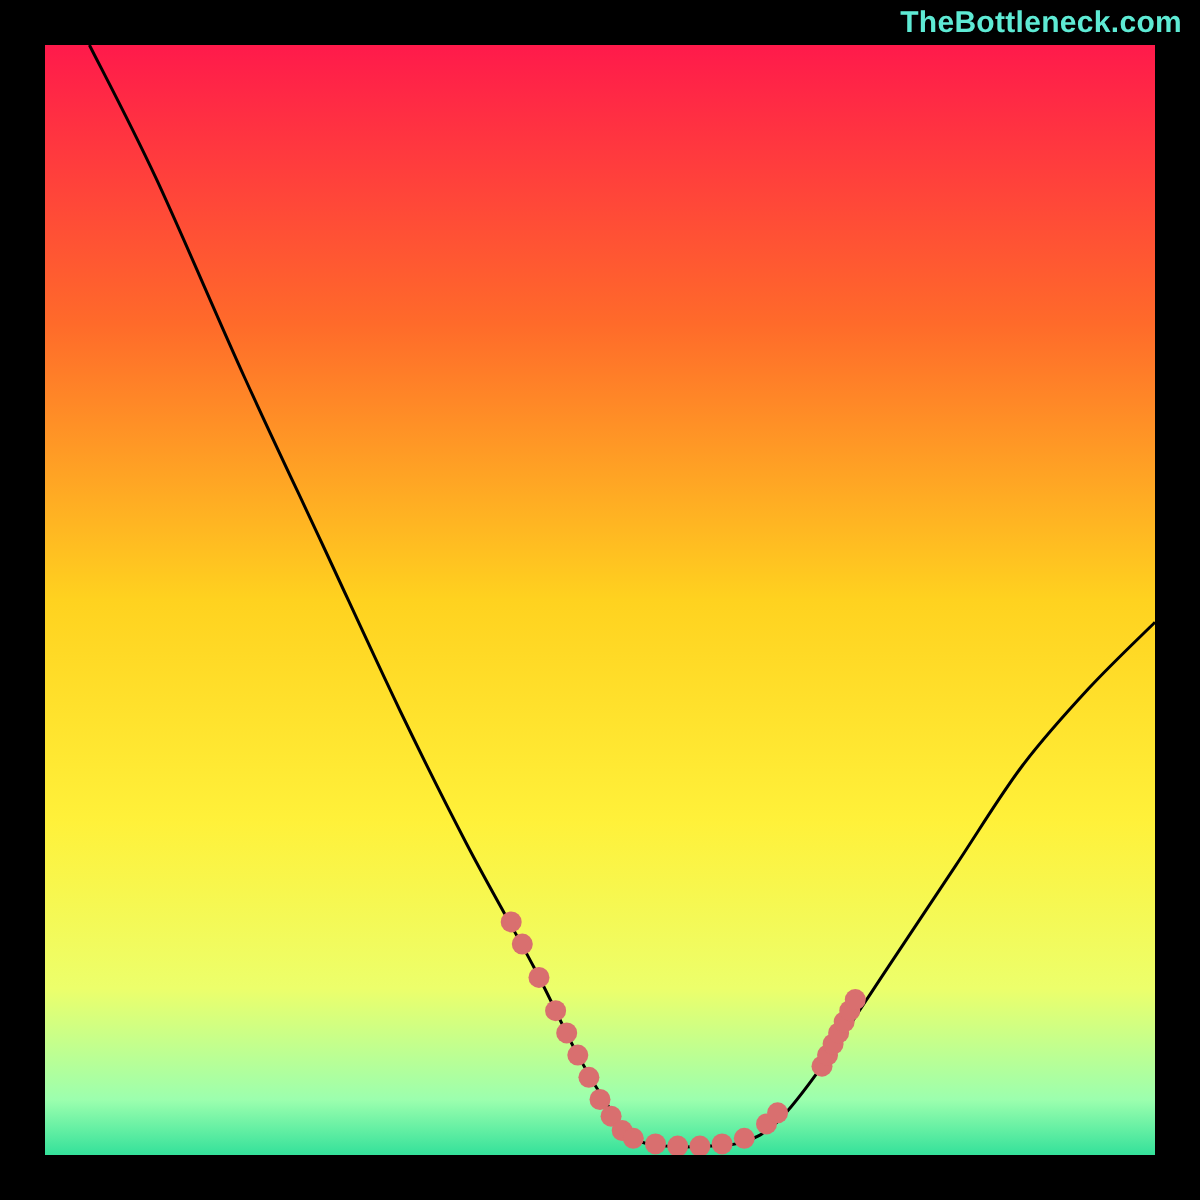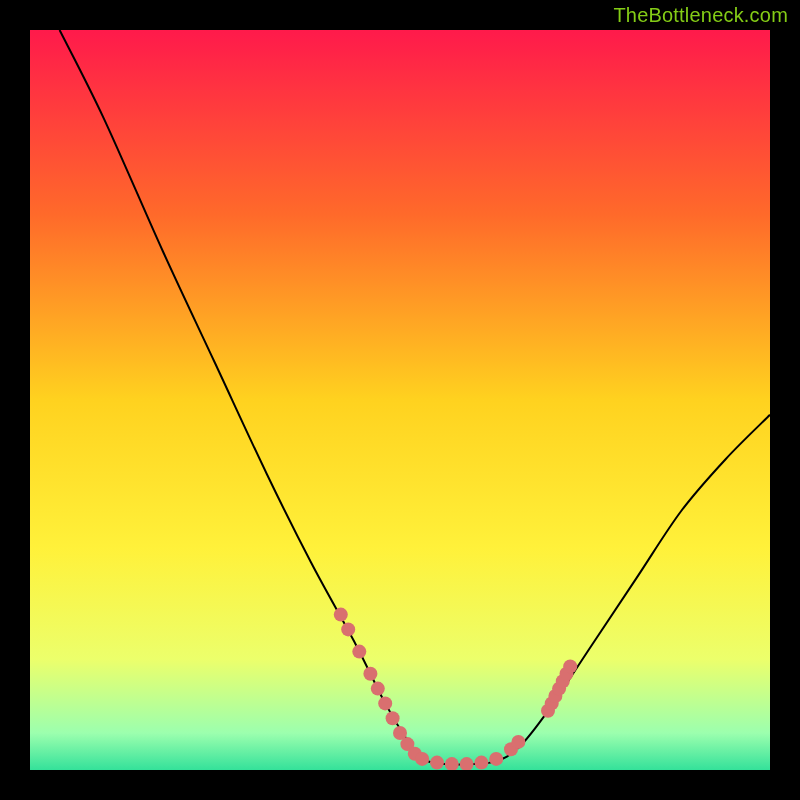--- a/index.html
+++ b/index.html
@@ -14,23 +14,23 @@
   .container {
     position: relative;
     width: 800px;
     height: 800px;
     background: #000;
   }
   .watermark {
     position: absolute;
     top: 4px;
     right: 12px;
-    color: #84cc16;
+    color: #5eead4;
     font-size: 20px;
-    font-weight: normal;
+    font-weight: bold;
     z-index: 10;
     letter-spacing: 0.2px;
   }
   .plot-area {
     position: absolute;
     left: 30px;
     top: 30px;
     width: 740px;
     height: 740px;
   }

